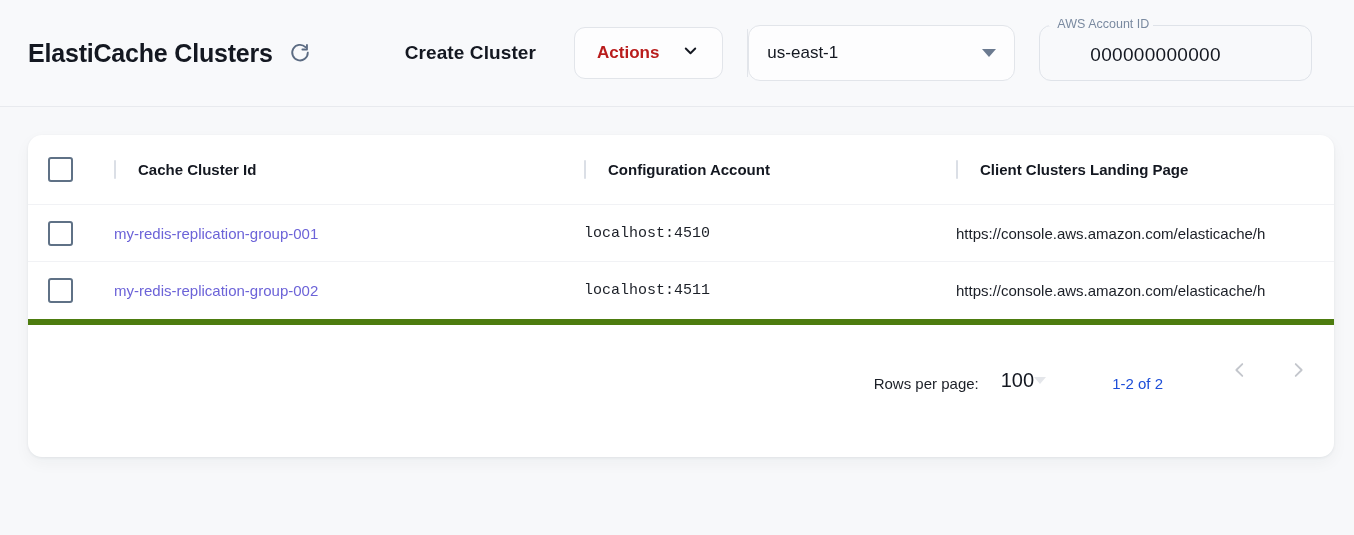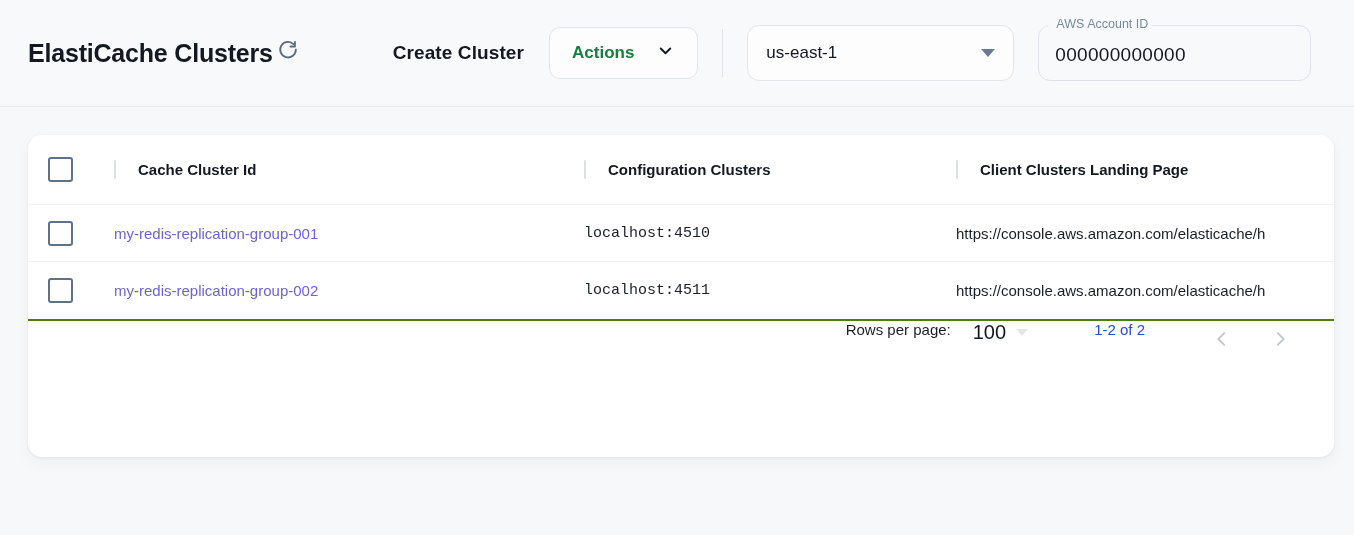--- a/index.html
+++ b/index.html
@@ -23,22 +23,22 @@
     height: 107px;
     background: #f8f9fb;
     border-bottom: 1px solid #e8eaee;
     display: flex;
     align-items: center;
     padding: 0 0 0 28px;
   }
 
   .title-group {
     display: flex;
-    align-items: flex-start;
-    gap: 2px;
+    align-items: flex-end;
+    gap: 14px;
   }
 
   .page-title {
     font-size: 25px;
     font-weight: bold;
     letter-spacing: -0.2px;
     color: #141821;
     white-space: nowrap;
   }
 
@@ -61,52 +61,51 @@
     color: #141821;
     background: none;
     border: none;
     cursor: pointer;
     white-space: nowrap;
     font-family: inherit;
     letter-spacing: 0.1px;
   }
 
   .actions-btn {
-    margin-left: 25px;
+    margin-left: 38px;
     height: 52px;
     min-width: 149px;
     padding: 16px 22px;
     display: flex;
     align-items: center;
     justify-content: center;
     gap: 22px;
     background: #fdfdfe;
     border: 1px solid #e2e5ea;
     border-radius: 11px;
     font-size: 17px;
     font-weight: bold;
-    color: #15803d;
+    color: #b91c1c;
     cursor: pointer;
     font-family: inherit;
   }
 
   .chev-down {
     display: block;
     color: #141821;
   }
 
   .vdivider {
     width: 1px;
     height: 48px;
     background: #e2e5ea;
     margin-left: 24px;
   }
 
   .region-select {
-    margin-left: 24px;
     width: 267px;
     height: 56px;
     padding: 0 18px;
     display: flex;
     align-items: center;
     background: #fdfdfe;
     border: 1px solid #e2e5ea;
     border-radius: 12px;
     cursor: pointer;
   }
@@ -171,20 +170,21 @@
     width: 100%;
     height: 100%;
     border: none;
     outline: none;
     background: transparent;
     padding: 4px 17px 0 17px;
     font-family: inherit;
     font-size: 19px;
     color: #141821;
     letter-spacing: 0.3px;
+    margin-left: 34px;
   }
 
   
   .card {
     position: absolute;
     left: 28px;
     top: 135px;
     width: 1306px;
     height: 322px;
     background: #ffffff;
@@ -274,38 +274,37 @@
 
   .url-text {
     display: block;
     overflow: hidden;
     text-overflow: clip;
     white-space: nowrap;
   }
 
   
   .pager {
-    border-top: 2px solid #4d7c0f;
+    border-top: 6px solid #4d7c0f;
     height: 73px;
     display: flex;
-    align-items: flex-start;
+    align-items: flex-end;
     justify-content: flex-end;
-    padding-right: 34px;
+    padding-right: 16px;
     gap: 0;
   }
 
   .rpp-label {
     font-size: 15px;
     color: #1b1f27;
   }
 
   .rpp-select {
     display: flex;
     align-items: center;
-    gap: 10px;
     margin-left: 22px;
     cursor: pointer;
   }
 
   .rpp-value {
     font-size: 20px;
     color: #141821;
   }
 
   .tri-down-sm {
@@ -401,21 +400,21 @@
         </th>
         <th>
           <span class="th-inner">
             <span class="colsep"></span>
             <span>Cache Cluster Id</span>
           </span>
         </th>
         <th>
           <span class="th-inner">
             <span class="colsep"></span>
-            <span>Configuration Clusters</span>
+            <span>Configuration Account</span>
           </span>
         </th>
         <th>
           <span class="th-inner">
             <span class="colsep"></span>
             <span>Client Clusters Landing Page</span>
           </span>
         </th>
       </tr>
     </thead>

